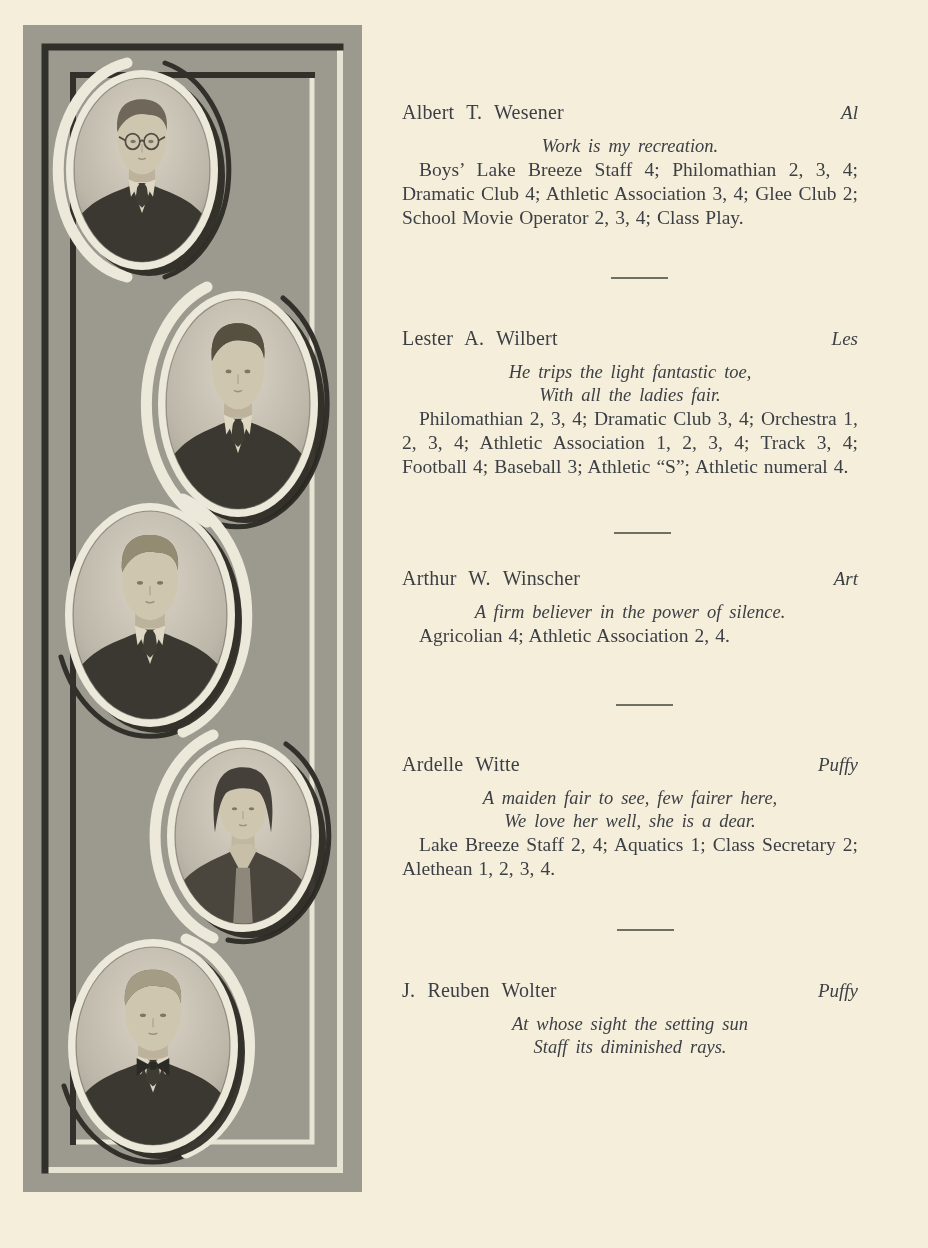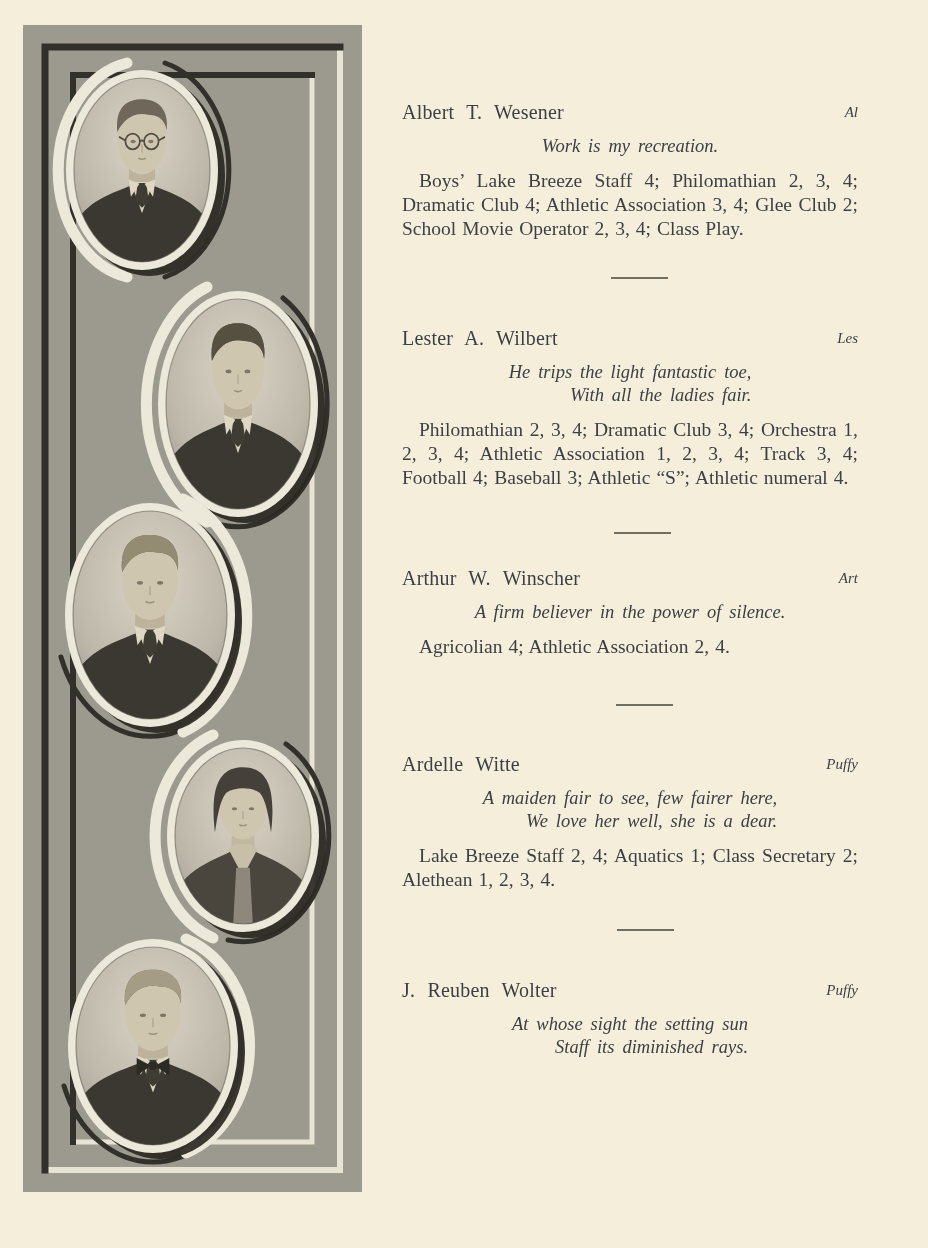--- a/index.html
+++ b/index.html
@@ -21,25 +21,25 @@
   .o-shadow{fill:var(--shadow);opacity:.92}
   .swash-w{stroke:var(--ring);stroke-width:11;fill:none;stroke-linecap:round}
   .swash-d{stroke:var(--frame-dark);stroke-width:5;fill:none;stroke-linecap:round}
   .suit{fill:var(--suit)}
   .dress{fill:var(--dress)}
   .photo-edge{fill:none;stroke:#5a564c;stroke-width:1.2;opacity:.55}
 
   .entry{position:absolute;left:402px;width:456px}
   .entry-head{display:flex;justify-content:space-between;align-items:flex-end;font-size:20px;line-height:25px}
   .name{word-spacing:.35em;letter-spacing:.2px}
-  .nick{font-style:italic;font-size:15px}
+  .nick{font-style:italic;font-size:19px}
   .quote{margin-top:10px;text-align:center;font-style:italic;font-size:18.5px;line-height:23px;word-spacing:.18em}
-  .q-inner{display:inline-block;text-align:right}
+  .q-inner{display:inline-block;text-align:center}
   .q-line{display:block}
-  .activities{margin-top:11px;font-size:19.5px;line-height:24px;text-align:justify;text-indent:17px;word-spacing:.06em}
+  .activities{font-size:19.5px;line-height:24px;text-align:justify;text-indent:17px;word-spacing:.06em}
 
   .divider{position:absolute;height:2px;width:57px;background:var(--divider);opacity:.8}
   .d1{left:611px;top:277px}
   .d2{left:614px;top:532px}
   .d3{left:616px;top:704px}
   .d4{left:617px;top:929px}
 </style>
 </head>
 <body>
 

